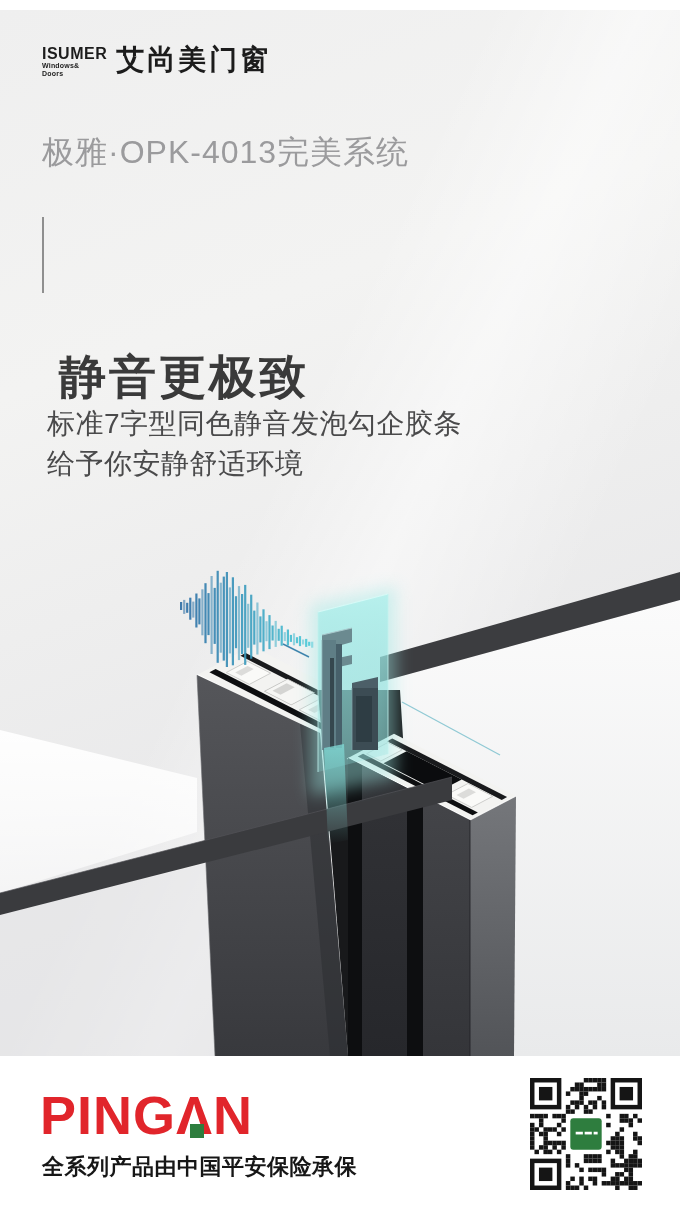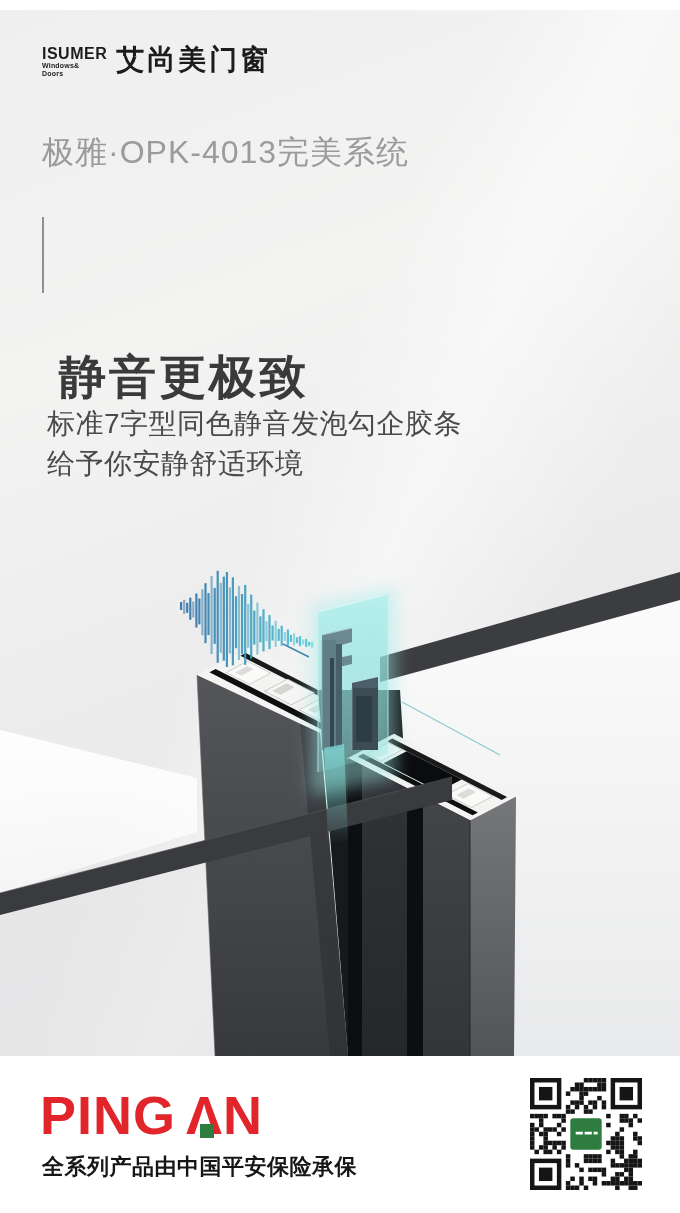--- a/index.html
+++ b/index.html
@@ -22,21 +22,21 @@
   .vline{position:absolute;left:42px;top:217px;width:2px;height:76px;background:var(--c-divider,#8f8f8f);}
   .headline{position:absolute;left:41px;top:333px;margin:18px;font-size:47px;line-height:52px;
             font-weight:900;letter-spacing:3px;color:var(--c-headline,#3a3a3a);}
   .body-copy{position:absolute;left:47px;top:404px;margin:0;font-size:28px;line-height:40px;
              font-weight:500;letter-spacing:.5px;color:var(--c-body,#4a4a4b);}
   
   .scene{position:absolute;left:0;top:540px;width:680px;height:516px;display:block;}
   
   .pingan{position:absolute;left:40px;top:1088px;height:56px;font-size:54px;line-height:54px;
           font-weight:800;letter-spacing:1px;color:var(--c-red,#e1252b);white-space:nowrap;}
-  .pa-an{margin-left:10px;position:relative;display:inline-block;}
+  .pa-an{position:relative;display:inline-block;}
   .pa-green{position:absolute;left:14px;bottom:4px;width:14px;height:14px;
             background:var(--c-green,#2e7d3e);}
   .caption{position:absolute;left:42px;top:1152px;font-size:22px;font-weight:700;
            letter-spacing:.5px;color:var(--c-caption,#161616);}
   .qr{position:absolute;left:530px;top:1078px;width:112px;height:113px;display:block;background:#fff;}
 </style>
 </head>
 <body>
 
 <div class="poster" style="--c-brand: #1c1c1c; --c-series: #9b9b9d; --c-divider: #8f8f8f; --c-headline: #3a3a3a; --c-body: #4a4a4b; --c-red: #e1252b; --c-green: #2e7d3e; --c-caption: #161616;">

